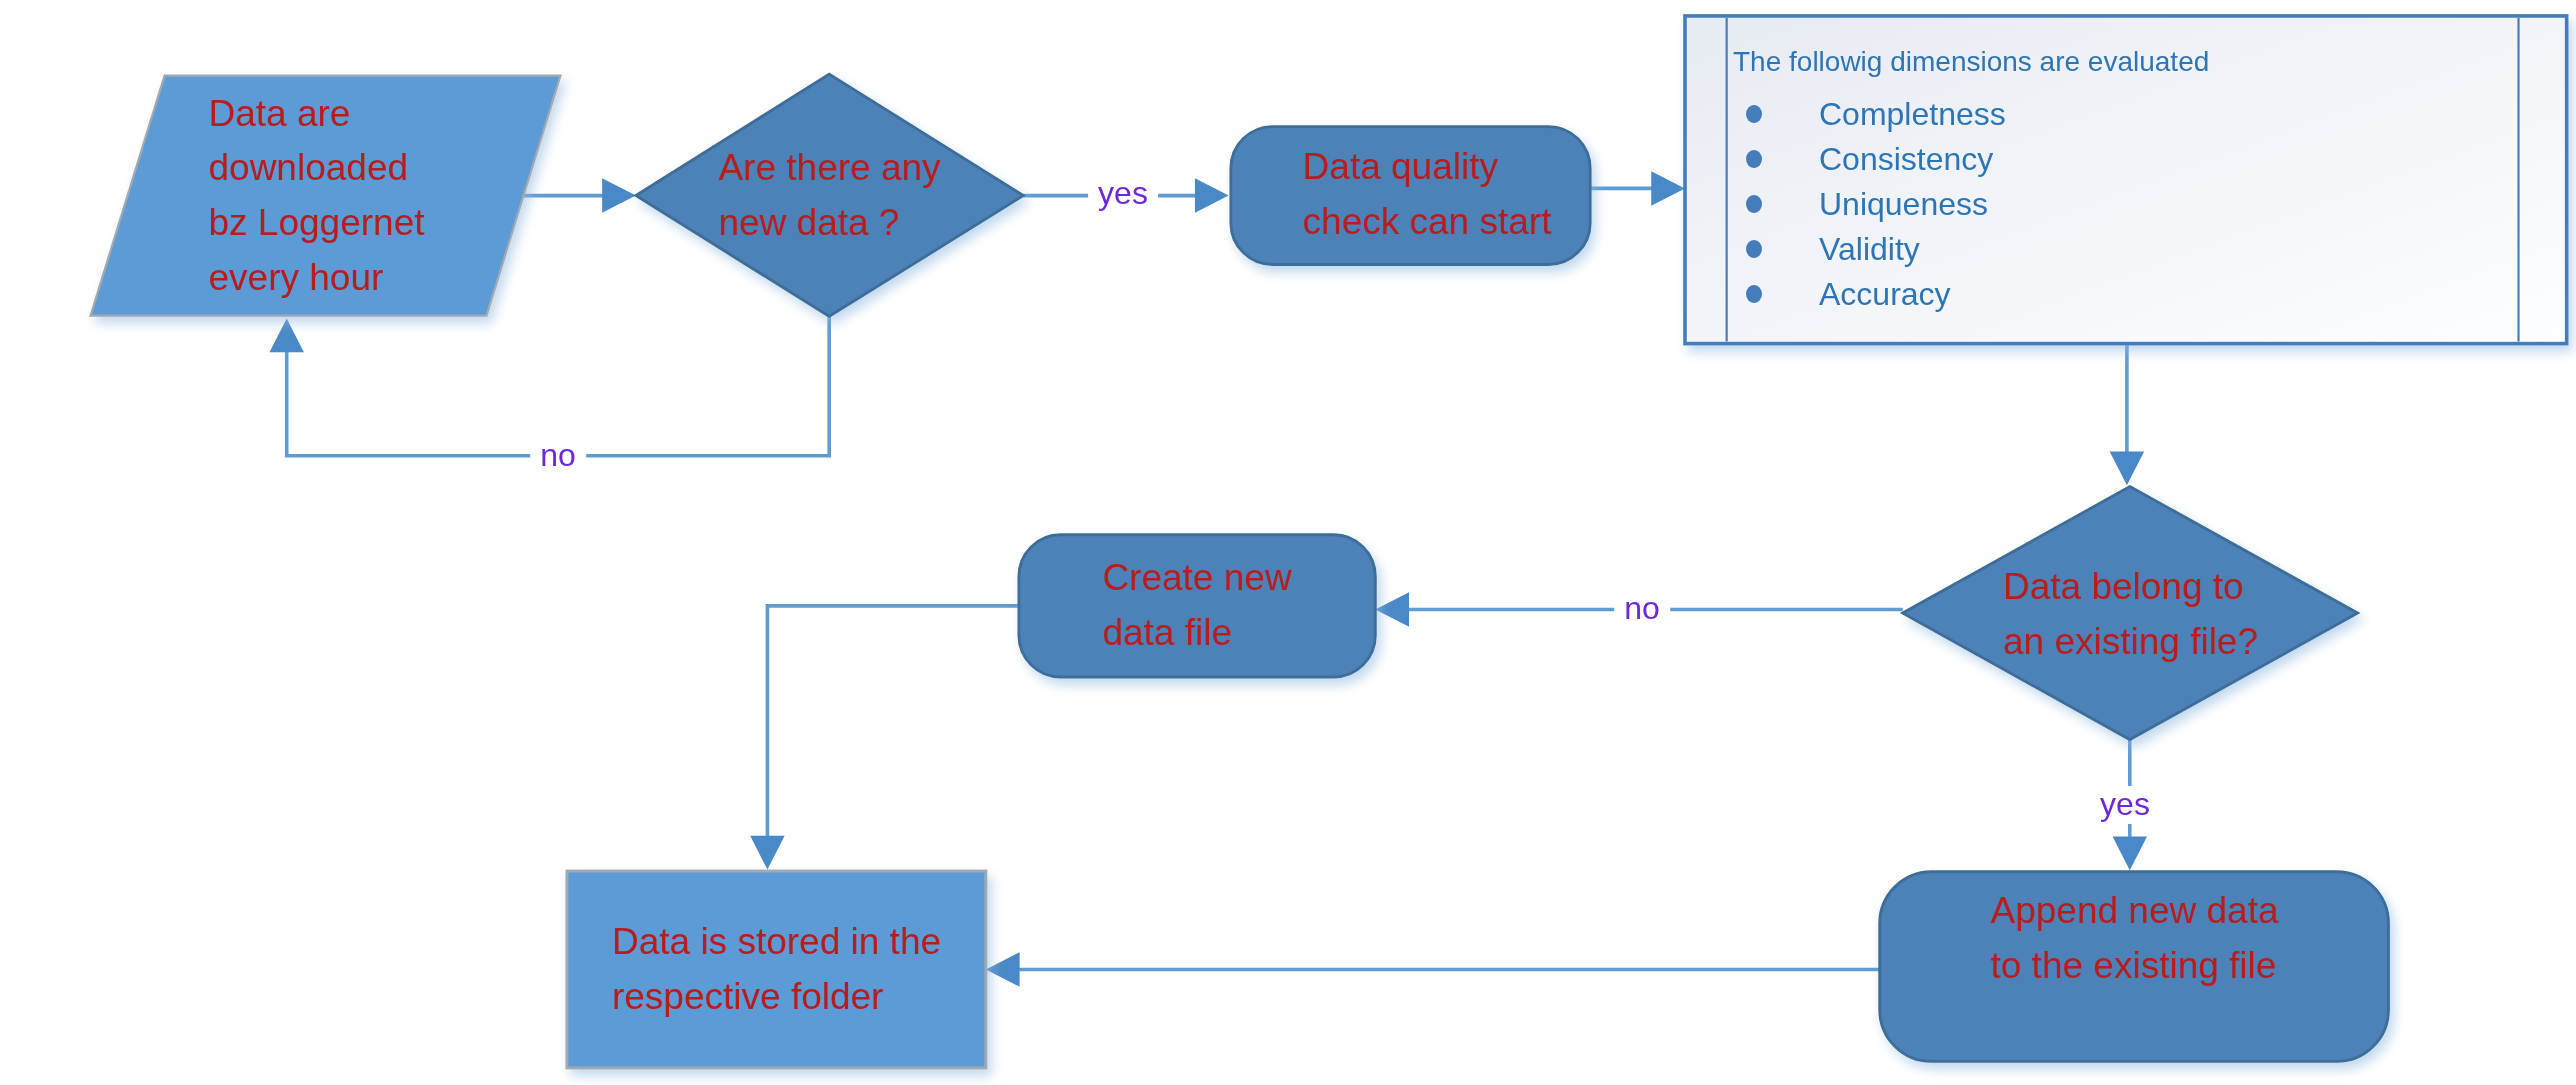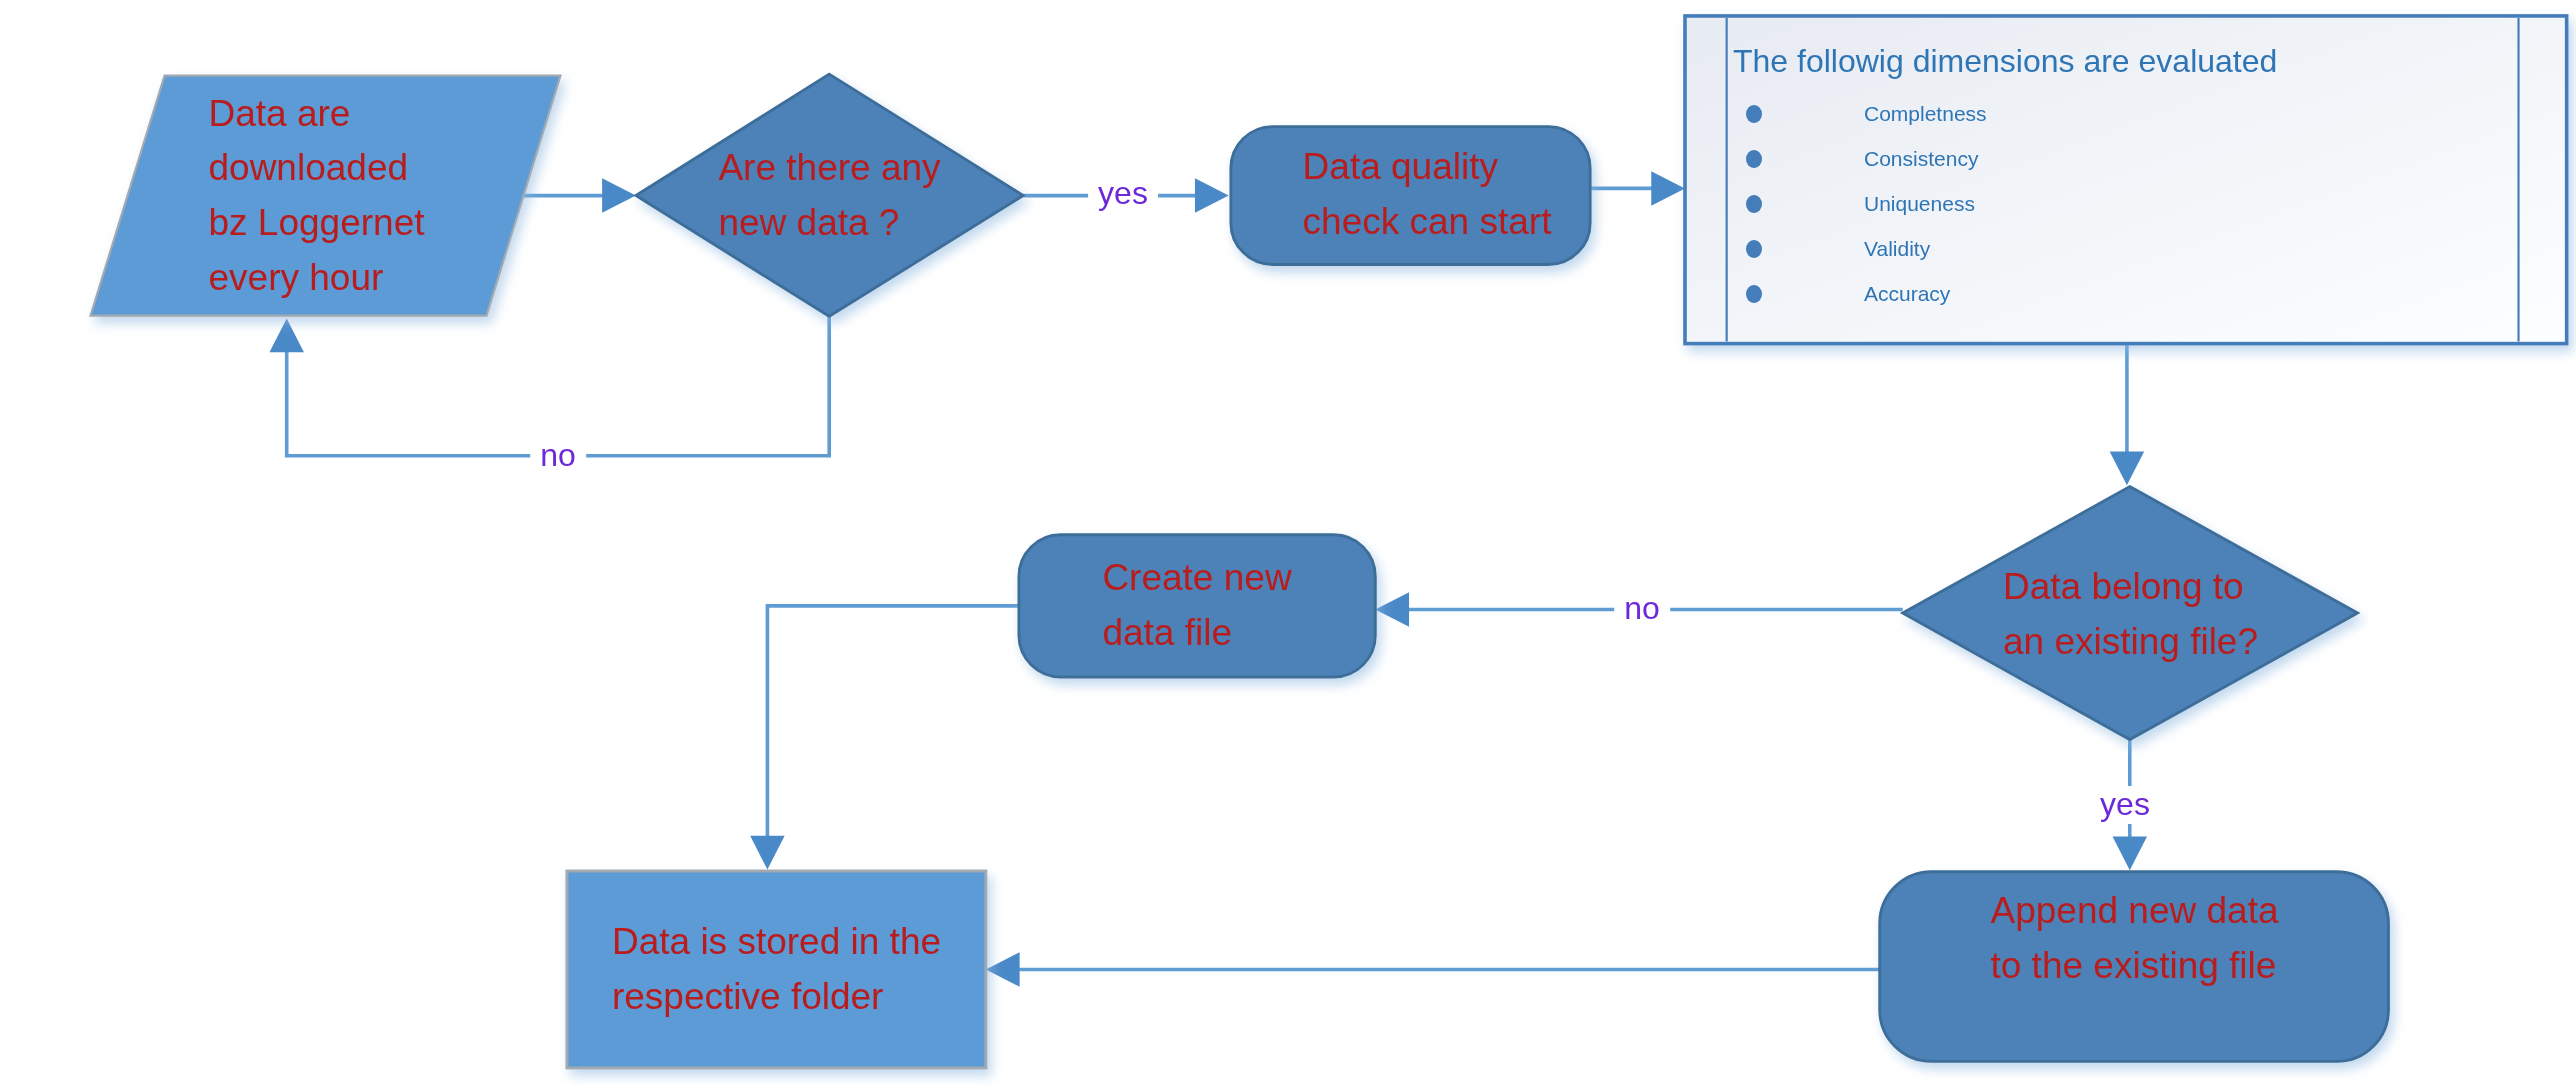--- a/index.html
+++ b/index.html
@@ -38,35 +38,34 @@
   }
 
   .box-content {
     position: absolute;
     left: 1733px;
     top: 40px;
     width: 776px;
     color: #2e75b6;
   }
   .box-title {
-    font-size: 32px;
+    font-size: 28px;
     line-height: 43px;
     white-space: nowrap;
   }
   .box-list {
     list-style: none;
     margin: 8.6px 0 0 0;
     padding: 0;
   }
   .box-list li {
     display: flex;
     align-items: center;
     height: 45px;
-    font-size: 21px;
-    gap: 45px;
+    font-size: 32px;
   }
   .bullet-dot {
     display: inline-block;
     width: 16px;
     height: 18.7px;
     border-radius: 50%;
     background: #447dba;
     margin: 0 57px 0 13px;
     flex: 0 0 auto;
   }

